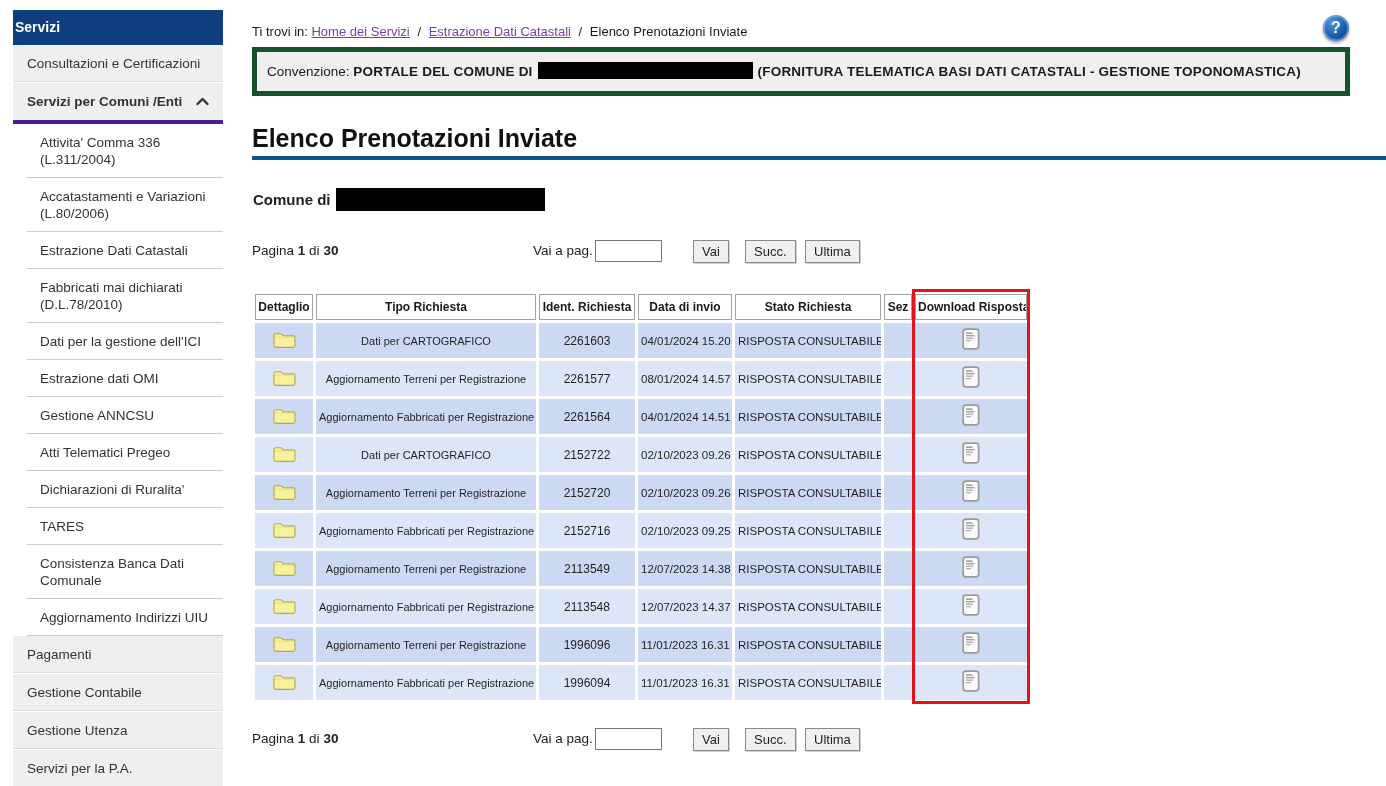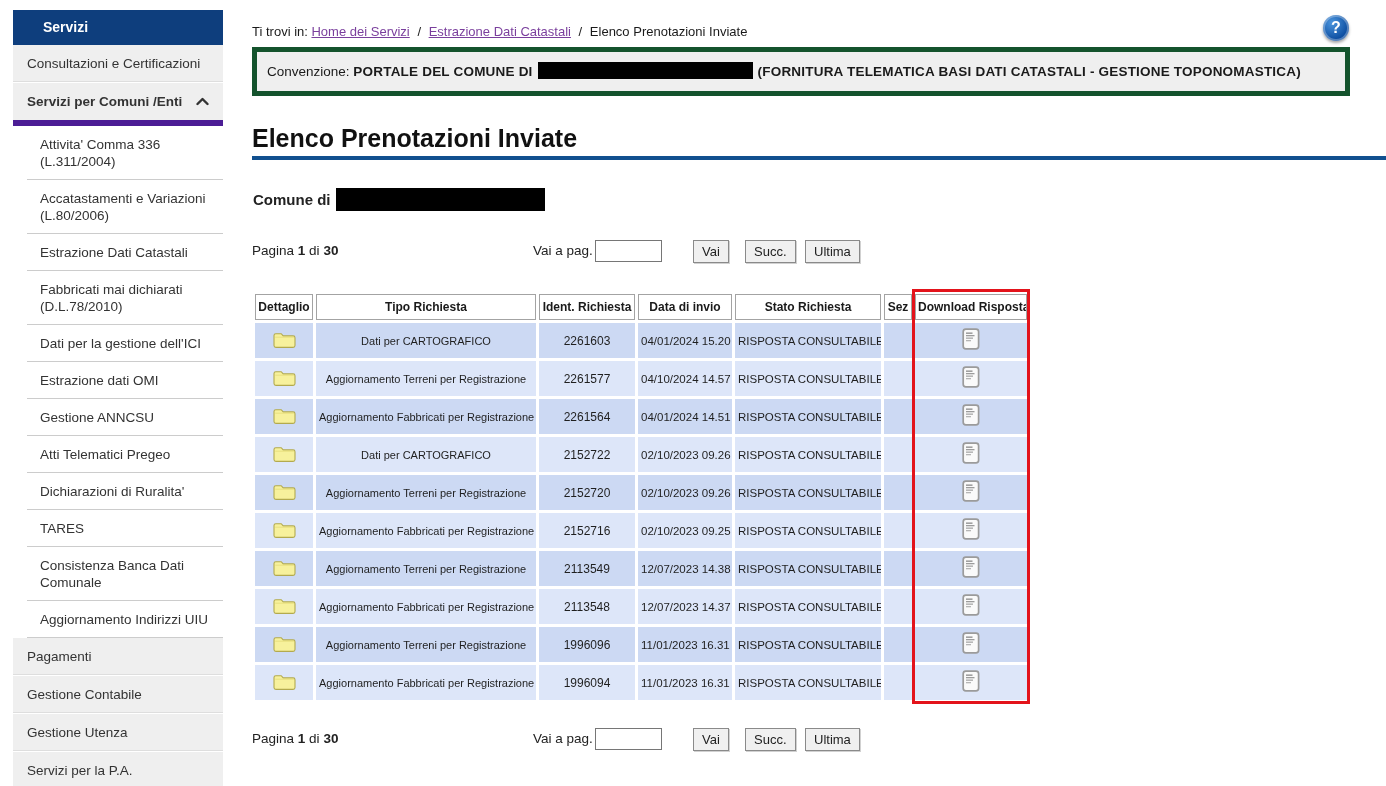--- a/index.html
+++ b/index.html
@@ -1,24 +1,24 @@
 <!DOCTYPE html>
 <html><head>
 <meta charset="utf-8">
 <style>
   * { box-sizing: border-box; }
   body { margin:0; background:#fff; font-family:"Liberation Sans", sans-serif; color:#1a1a1a; }
   .page { position:relative; width:1386px; height:786px; background:#fff; overflow:hidden; }
 
   
   .sidebar { position:absolute; left:13px; top:10px; width:210px; }
-  .sb-header { background:#0e3e7d; color:#fff; font-weight:bold; font-size:14px; padding:9px 30px; line-height:17px; }
+  .sb-header { background:#0e3e7d; color:#fff; font-weight:bold; font-size:14px; padding:9px 2px; line-height:17px; }
   .sb-item { font-size:13.5px; color:#333; line-height:17px; cursor:pointer; }
   .sb-item.top { background:#efefef; padding:10px 14px; border-bottom:1px solid #fff; box-shadow: inset 0 -1px 0 #dedede; }
-  .sb-item.top-expanded { background:#efefef; padding:10px 14px; border-bottom:6px solid #4c1d95;
+  .sb-item.top-expanded { background:#efefef; padding:10px 14px; border-bottom:4px solid #4c1d95;
        font-weight:bold; color:#333; display:flex; justify-content:space-between; align-items:center; }
   .sb-item.sub { background:#fff; padding:10px 8px 10px 27px; position:relative; }
   .sb-item.sub::after { content:""; position:absolute; left:14px; right:0; bottom:0; height:1px; background:#ccc; }
   .chev { display:inline-block; margin-left:6px; }
 
   
   .breadcrumb { position:absolute; left:252px; top:24px; font-size:13px; color:#1a1a1a; }
   .breadcrumb a { color:#7a3f9d; text-decoration:underline; cursor:pointer; }
   .breadcrumb .sep { margin:0 4px; }
 
@@ -182,21 +182,21 @@
                   <rect x="4" y="12" width="5" height="1.3" fill="#b5b5b5"></rect>
                 </svg></span></td>
           </tr>
           <tr class="even">
             <td class="td-detail"><span class="icon-btn"><svg width="25" height="19" viewBox="0 0 25 19">
                   <path d="M2 5.5 q0-1.8 1.8-1.8 h5.4 l2 2.2 h9.9 q1.9 0 1.9 1.9 v7.7 q0 1.9-1.9 1.9 H3.9 q-1.9 0-1.9-1.9 z" fill="#f7f19c" stroke="#b3aa4e" stroke-width="1.1"></path>
                   <path d="M3.2 7.2 h18.6" stroke="#e8e07f" stroke-width="1"></path>
                 </svg></span></td>
             <td class="td-tipo">Aggiornamento Terreni per Registrazione</td>
             <td class="td-ident">2261577</td>
-            <td class="td-data">04/10/2024 14.57</td>
+            <td class="td-data">08/01/2024 14.57</td>
             <td class="td-stato">RISPOSTA CONSULTABILE</td>
             <td class="td-sez"></td>
             <td class="td-download"><span class="icon-btn"><svg width="18" height="22" viewBox="0 0 18 22">
                   <rect x="1.2" y="1.2" width="15.4" height="19.6" rx="2.6" fill="#fafafa" stroke="#9b9b9b" stroke-width="1.7"></rect>
                   <rect x="4" y="4.5" width="6.5" height="1.3" fill="#8b8b8b"></rect>
                   <rect x="4" y="7" width="8.5" height="1.3" fill="#9c9c9c"></rect>
                   <rect x="4" y="9.5" width="7" height="1.3" fill="#a8a8a8"></rect>
                   <rect x="4" y="12" width="5" height="1.3" fill="#b5b5b5"></rect>
                 </svg></span></td>
           </tr>

